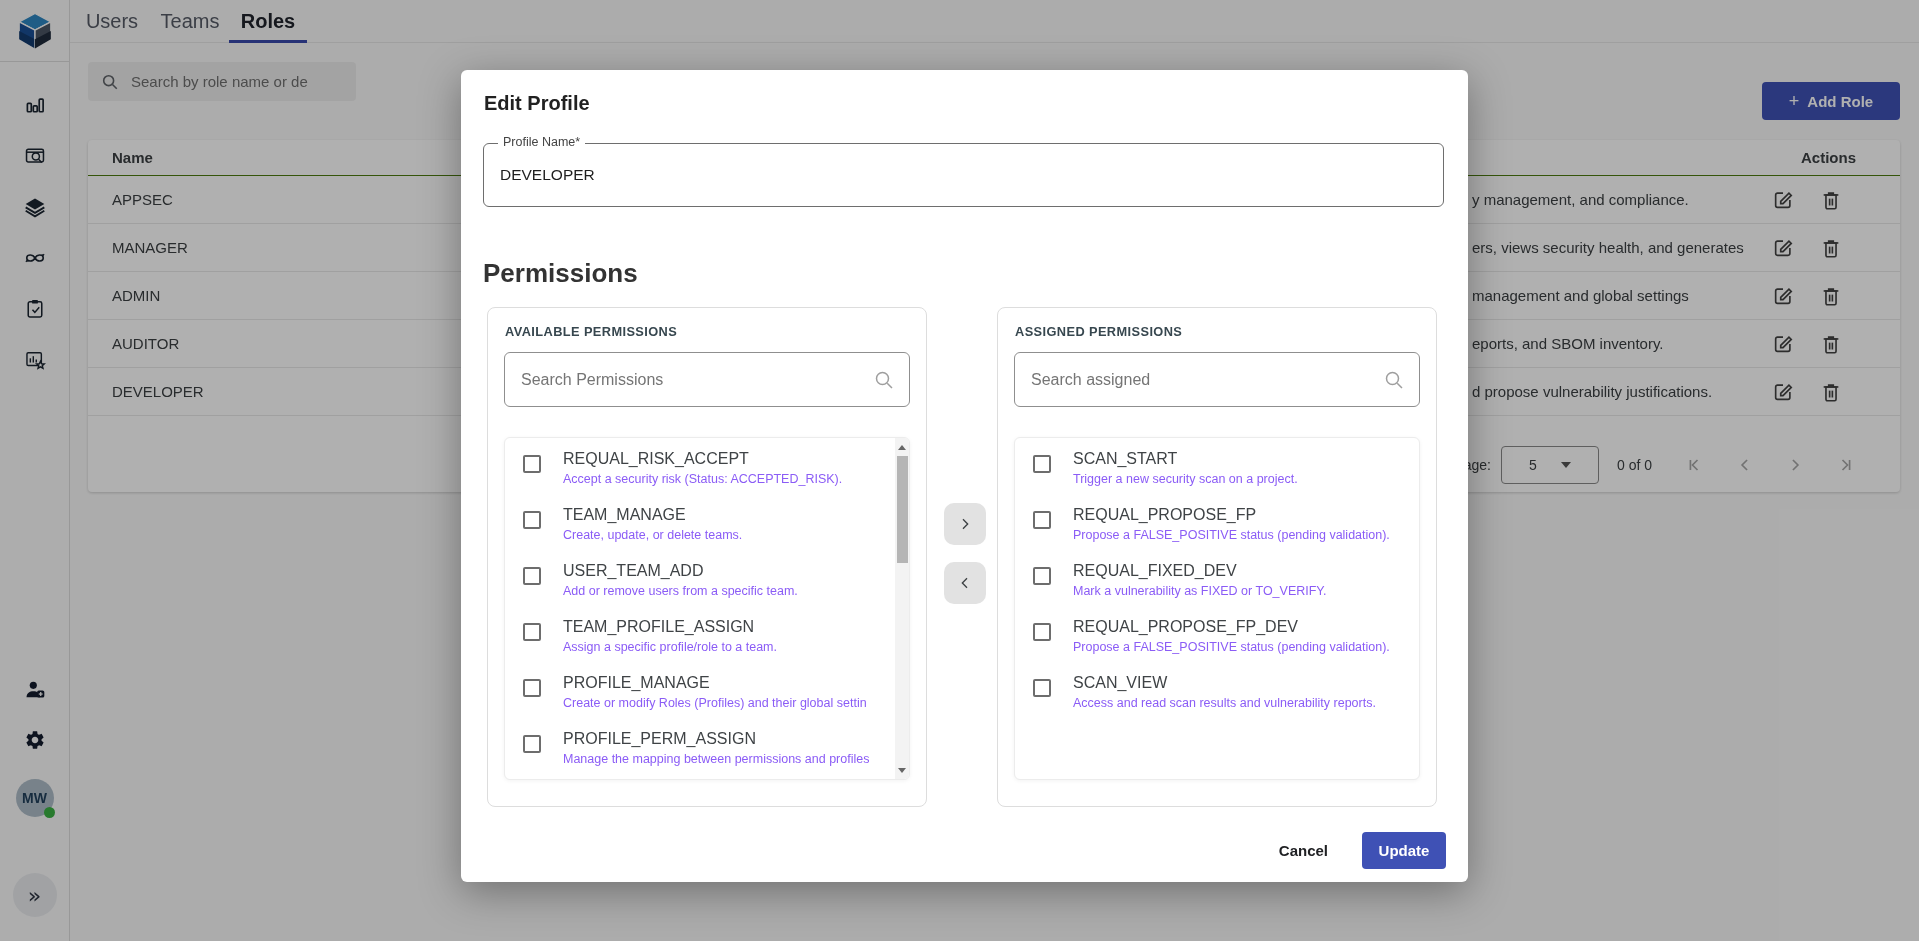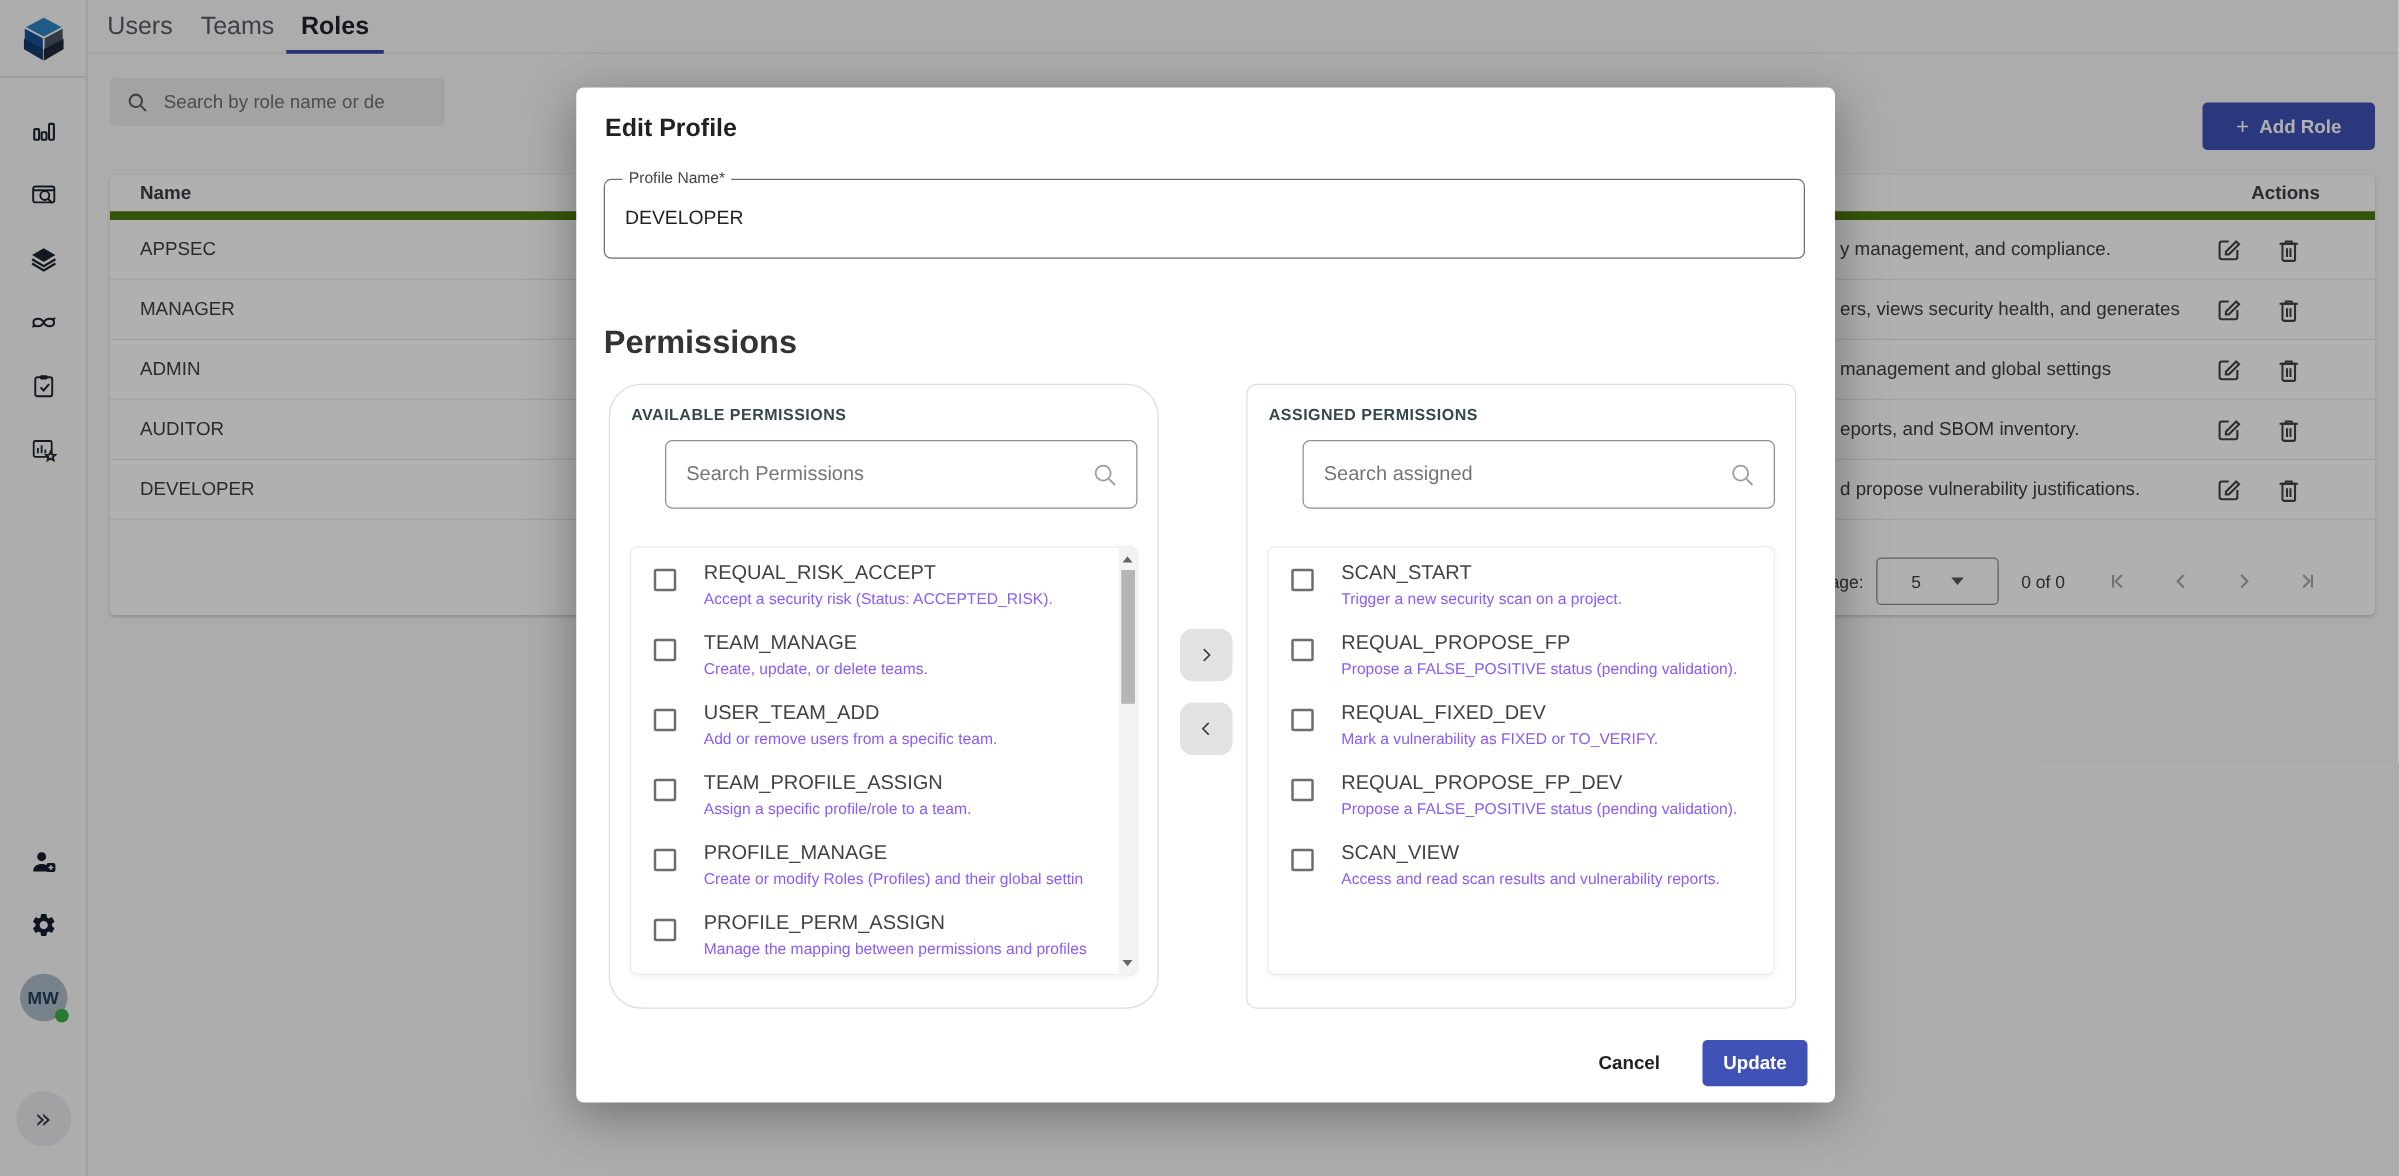--- a/index.html
+++ b/index.html
@@ -44,21 +44,21 @@
     font-size:15px; color:#3c4043; width:200px; font-family:inherit; }
   .search-box input::placeholder { color:#6f6f6f; }
   .add-role-btn { position:absolute; left:1762px; top:82px; width:138px; height:38px;
     background:#3f51b5; color:#fff; border:none; border-radius:4px; font-size:15px; font-weight:bold;
     display:flex; align-items:center; justify-content:center; gap:8px; cursor:pointer; font-family:inherit; }
   .plus-glyph { font-size:18px; font-weight:normal; }
 
   
   .card { position:absolute; left:88px; top:140px; width:1812px; height:352px;
     background:#fff; border-radius:4px; box-shadow:0 1px 3px rgba(0,0,0,.18); }
-  .thead { position:relative; height:36px; border-bottom:7px solid #4d7c0f;
+  .thead { position:relative; height:36px; border-bottom:1px solid #4d7c0f;
     display:flex; align-items:center; font-size:15px; font-weight:bold; color:#3c4043; }
   .th-name { padding-left:24px; }
   .th-actions { position:absolute; right:44px; }
   .trow { position:relative; height:48px; border-bottom:1px solid #e8e8e8;
     display:flex; align-items:center; font-size:15px; color:#3c4043; }
   .trow:last-of-type { border-bottom:none; }
   .td-name { padding-left:24px; }
   .td-desc { position:absolute; left:1384px; white-space:nowrap; overflow:hidden; max-width:300px; }
   .td-actions { position:absolute; right:58px; display:flex; gap:26px; color:#424242; }
   .icon-btn { width:22px; height:22px; display:flex; align-items:center; justify-content:center; cursor:pointer; }
@@ -83,26 +83,26 @@
   .field { position:absolute; left:22px; top:73px; width:961px; height:64px;
     border:1px solid #6e6e6e; border-radius:6px; }
   .field-label { position:absolute; left:14px; top:-9px; background:#fff; padding:0 5px;
     font-size:12.5px; color:#444; }
   .field input { position:absolute; inset:1px; border:none; outline:none; padding-left:15px;
     font-size:15.5px; color:#1f1f1f; font-family:inherit; background:transparent; }
 
   .perm-heading { position:absolute; left:22px; top:188px; font-size:26px; font-weight:600; color:#333; }
 
   .panel { position:absolute; top:237px; width:440px; height:500px; border:1px solid #ddd; border-radius:8px; background:#fff; }
-  .panel.avail { left:26px;border-radius:26px; }
+  .panel.avail { left:26px; }
   .panel.assigned { left:536px; }
   .panel-header { position:absolute; left:17px; top:16px; font-size:12.8px; font-weight:bold;
     color:#37474f; letter-spacing:.4px; }
   .panel-search { position:absolute; left:16px; right:16px; top:44px; height:55px;
-    border:1px solid #8f8f8f; border-radius:6px;margin-left:28px; }
+    border:1px solid #8f8f8f; border-radius:6px; }
   .panel-search input { position:absolute; inset:1px; border:none; outline:none; background:transparent;
     padding-left:15px; font-size:16px; color:#333; font-family:inherit; }
   .panel-search input::placeholder { color:#757575; }
   .panel-search svg { position:absolute; right:15px; top:17px; }
 
   .perm-list { position:absolute; left:16px; right:16px; top:129px; bottom:26px;
     border:1px solid #ececec; border-radius:6px; background:#fff; overflow:hidden;
     box-shadow:0 1px 4px rgba(0,0,0,.05); padding-top:12px; }
   .perm-list.with-scroll { padding-right:14px; }
   .perm-item { height:56px; display:flex; align-items:flex-start; }

